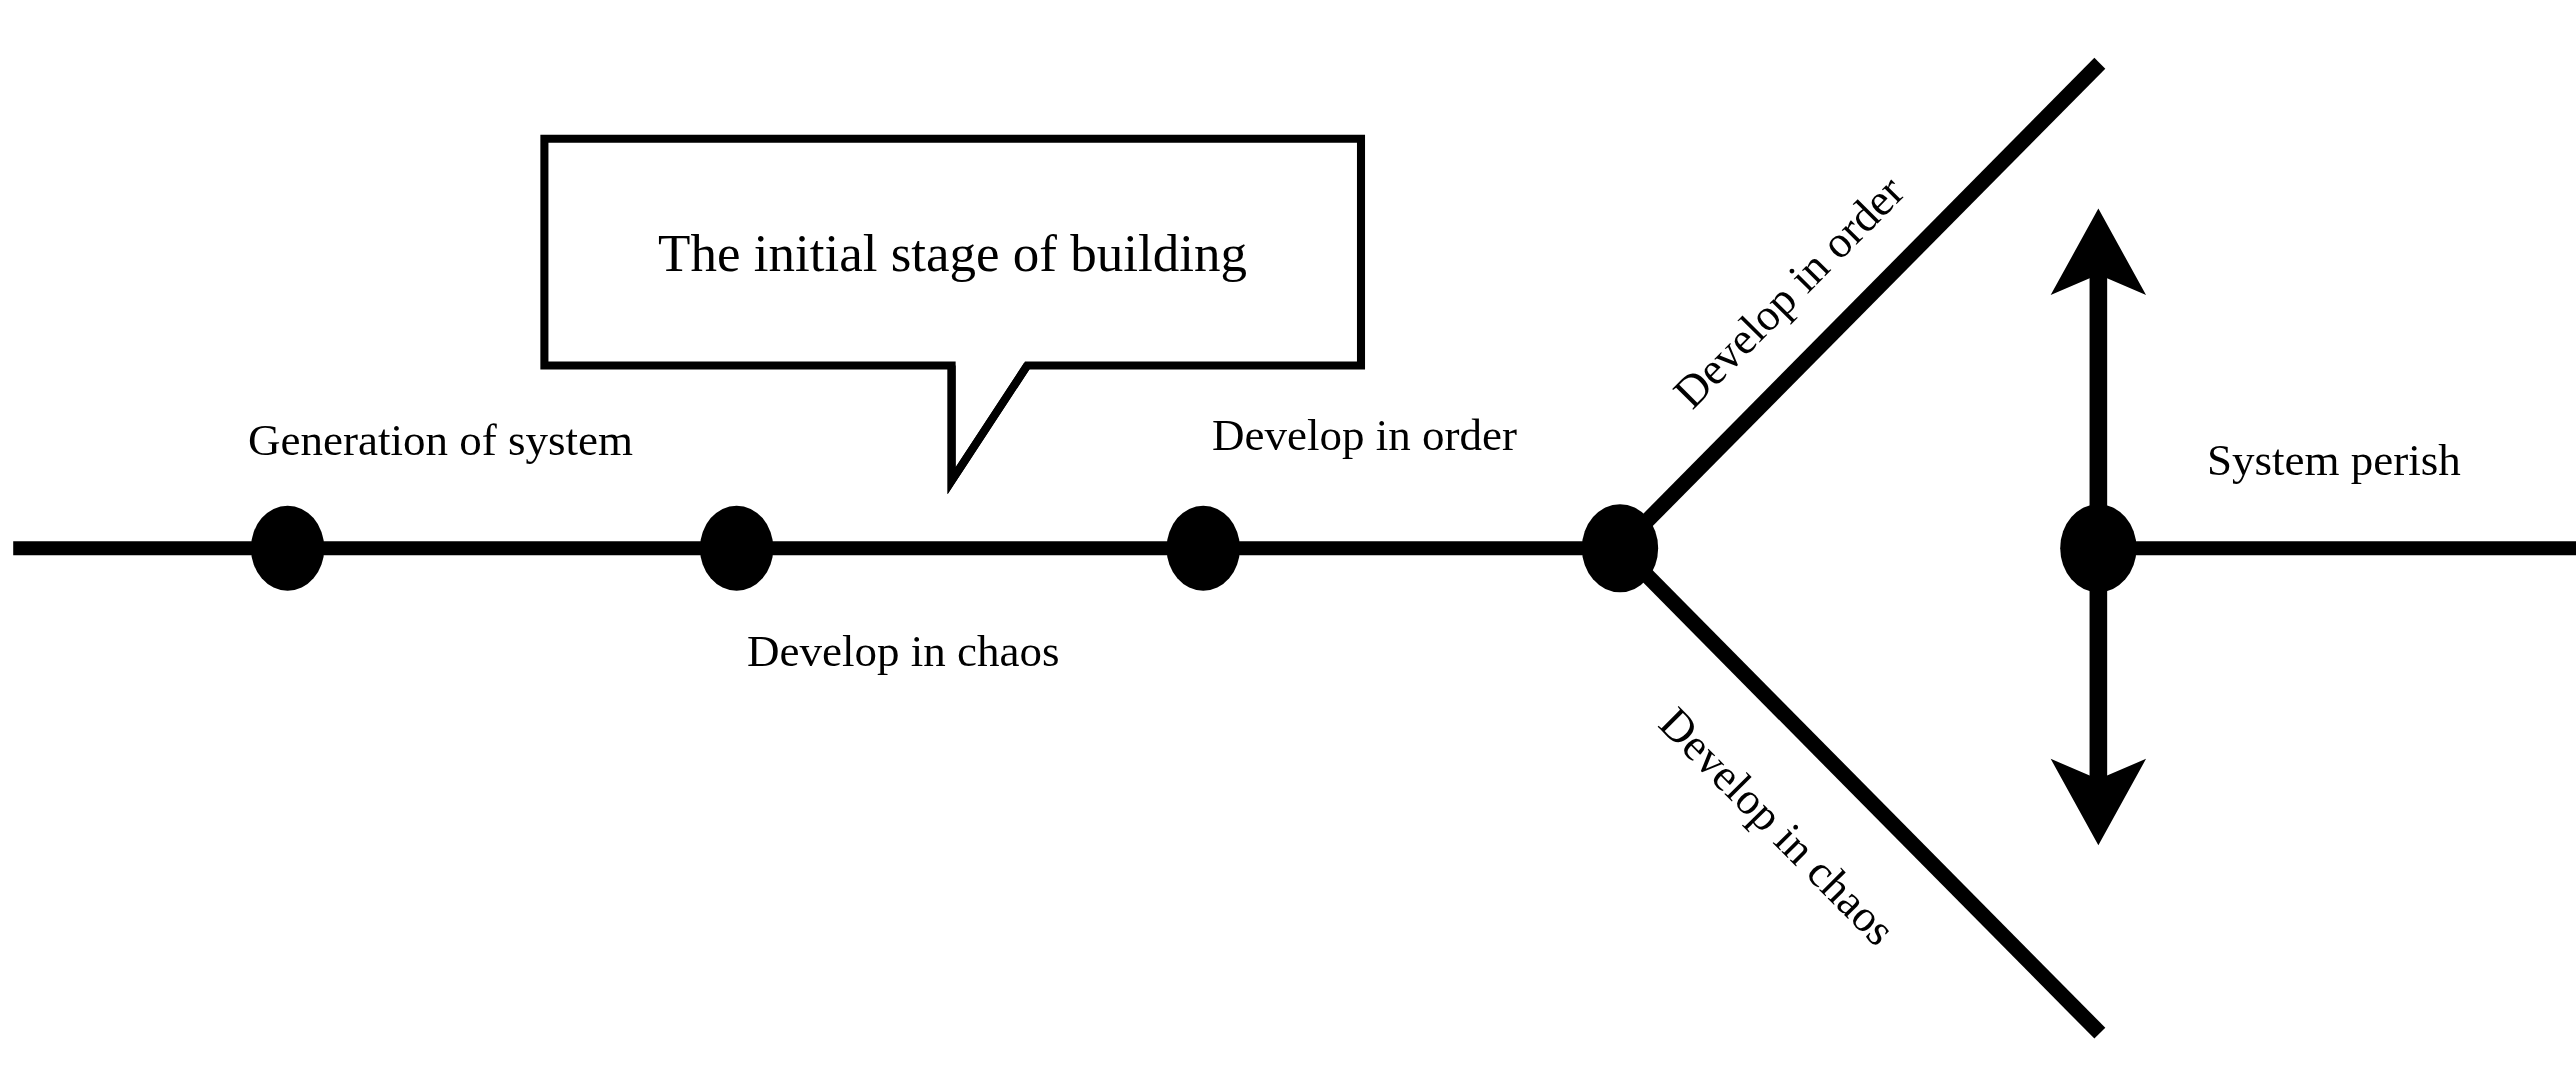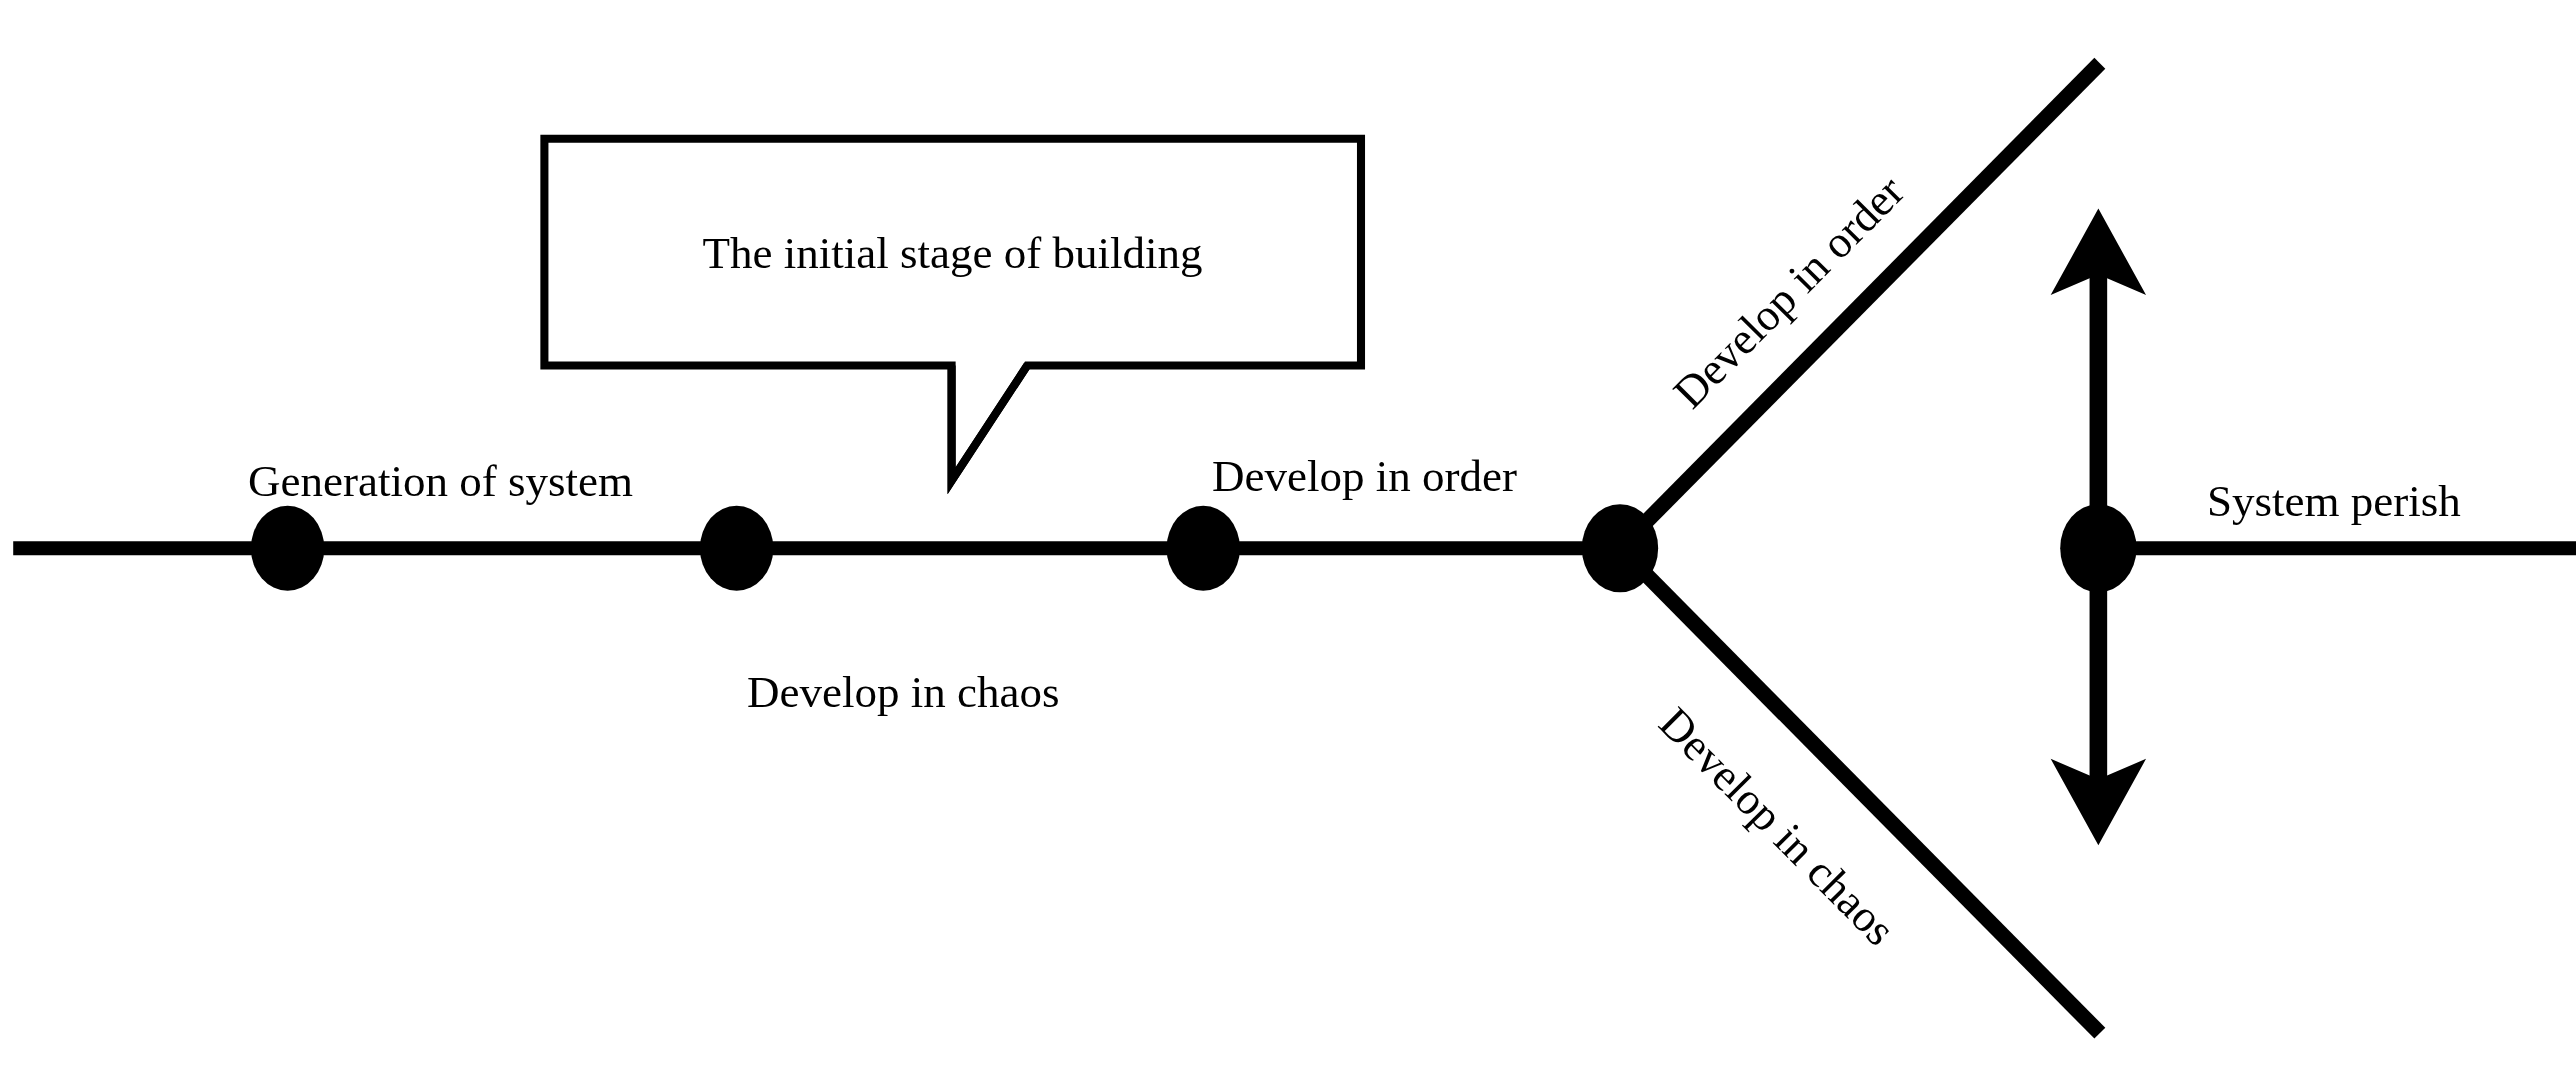--- a/index.html
+++ b/index.html
@@ -26,34 +26,33 @@
   }
   .lbl {
     position: absolute;
     color: #000000;
     white-space: nowrap;
     font-family: "Liberation Serif", "DejaVu Serif", serif;
     line-height: 1.18;
   }
   .lbl-axis {
     font-size: 45px;
-    margin-top: 41px;
   }
   .callout-text {
     position: absolute;
     left: 544px;
     top: 139px;
     width: 817px;
     height: 227px;
     display: flex;
     flex-direction: column;
     align-items: center;
     justify-content: center;
     text-align: center;
-    font-size: 45px;
+    font-size: 53px;
     color: #000000;
     box-sizing: border-box;
     padding: 0 29px;
   }
   .callout-text span { display: block; }
   .rot-label {
     position: absolute;
     font-size: 45px;
     color: #000000;
     white-space: nowrap;

